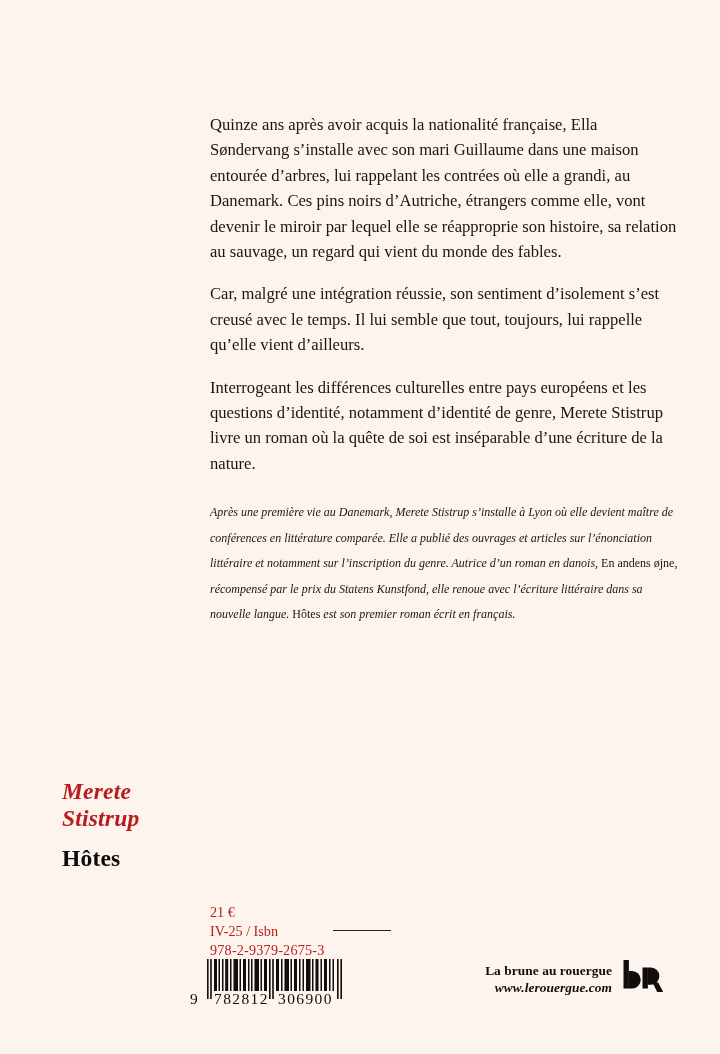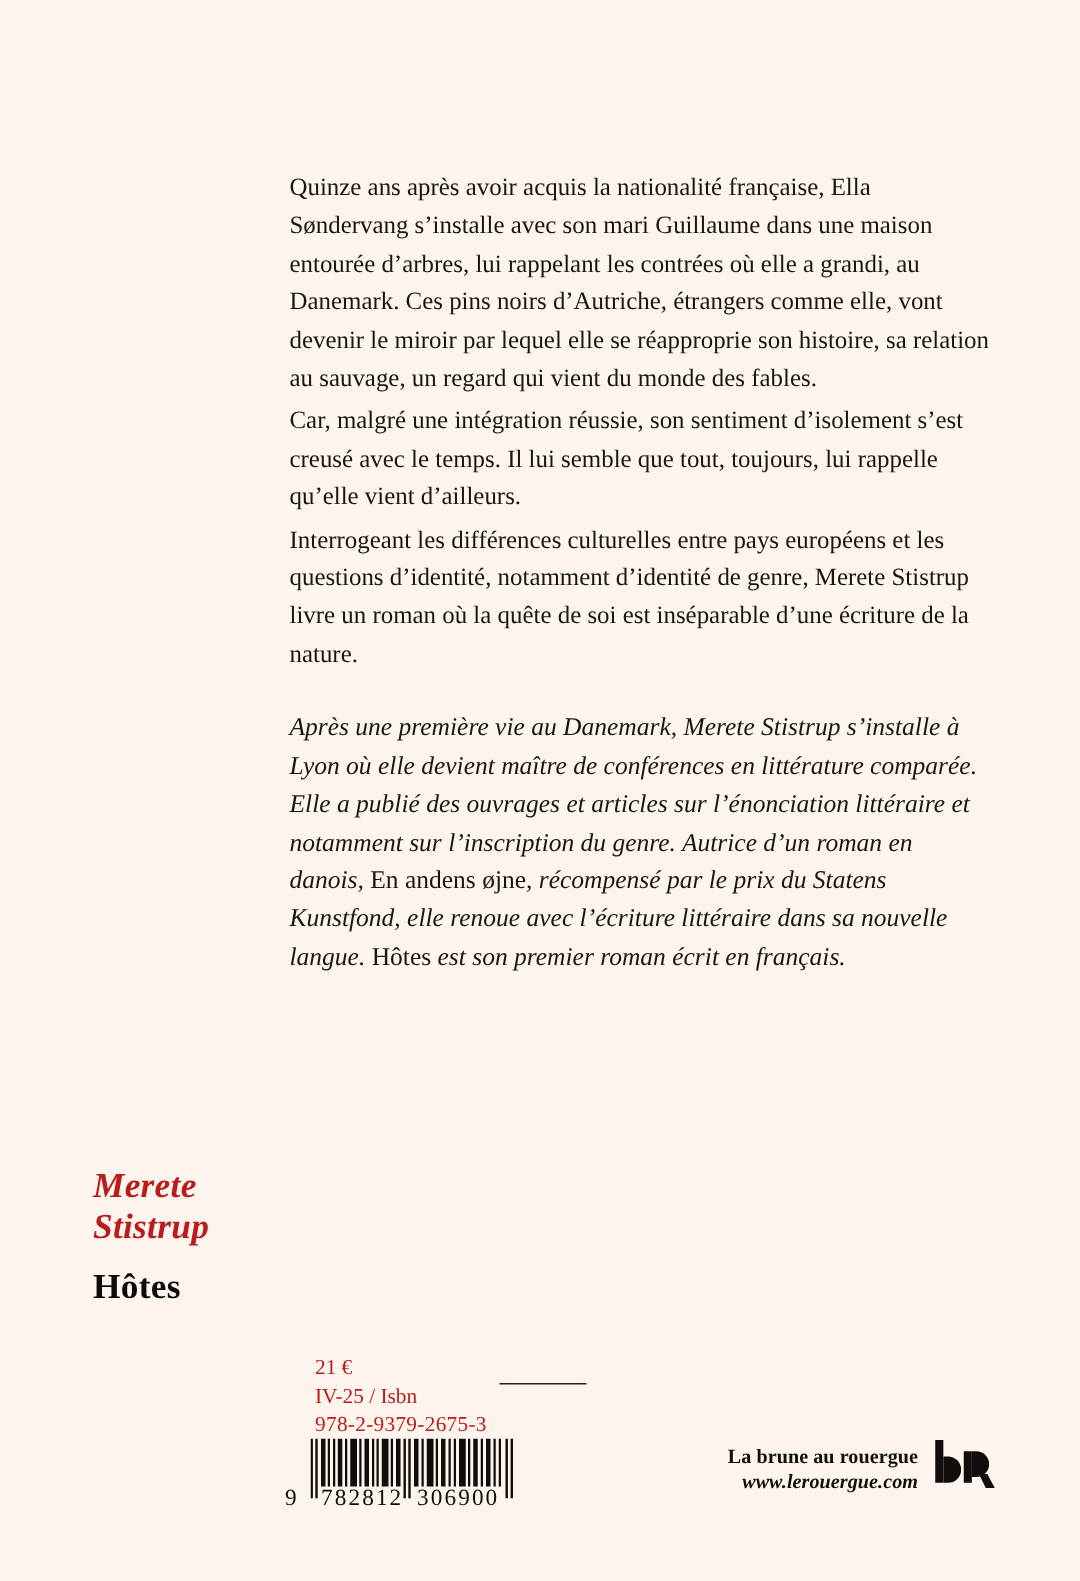--- a/index.html
+++ b/index.html
@@ -13,41 +13,41 @@
     font-family: "Liberation Serif", "DejaVu Serif", serif;
     color: #1a1a1a;
     position: relative;
     overflow: hidden;
     -webkit-font-smoothing: antialiased;
   }
 
   
   #blurb-block {
     position: absolute;
-    left: 193px;
+    left: 210px;
     top: 112px;
     width: 468px;
   }
 
   .blurb-para {
     font-size: 16.6px;
     line-height: 25.4px;
     letter-spacing: 0.0px;
     text-align: left;
     margin: 0;
     color: #191512;
   }
 
   .blurb-para + .blurb-para {
-    margin-top: 3px;
+    margin-top: 17px;
   }
 
   #bio-para {
     font-style: italic;
-    font-size: 17px;
+    font-size: 12px;
     line-height: 25.4px;
     margin: 0;
     padding-top: 24px;
     color: #191512;
   }
 
   #bio-para .roman {
     font-style: normal;
   }
 
@@ -84,21 +84,21 @@
     left: 210px;
     top: 903px;
     width: 170px;
     font-size: 14.2px;
     line-height: 19px;
     color: #b91c1c;
   }
 
   #isbn-ref-line {
     display: flex;
-    align-items: flex-start;
+    align-items: center;
     white-space: nowrap;
     gap: 48px;
   }
 
   #isbn-blank-rule {
     display: inline-block;
     flex: 0 0 auto;
     width: 58px;
     height: 1px;
     background: #252019;

